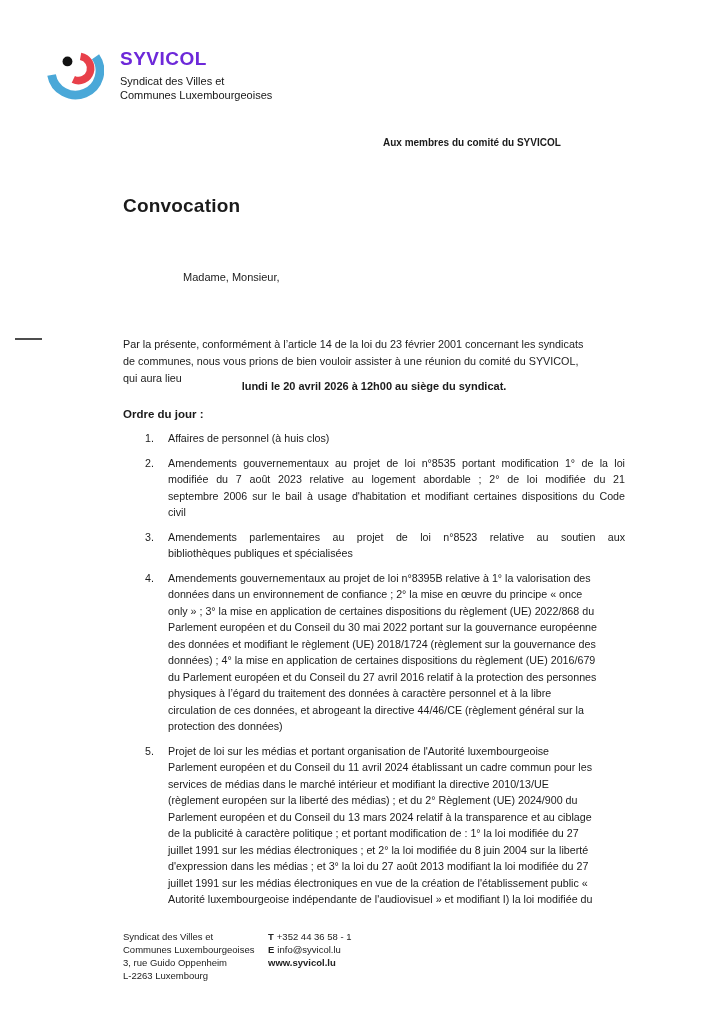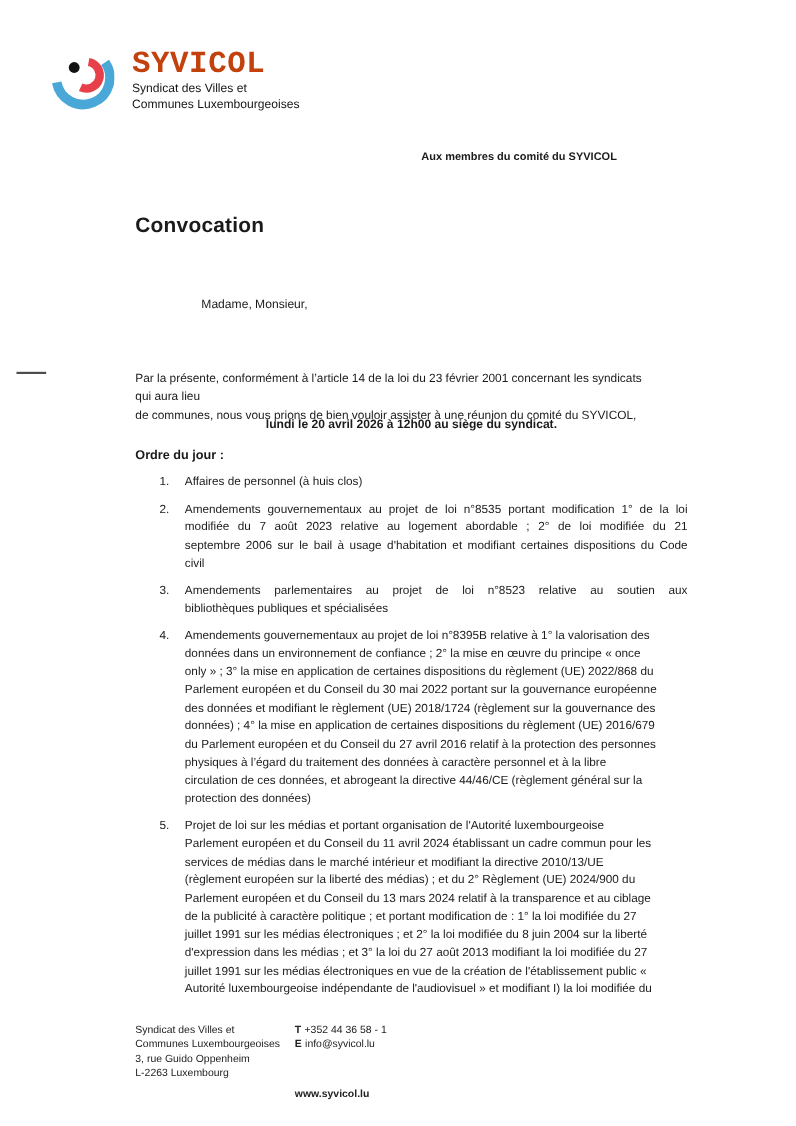--- a/index.html
+++ b/index.html
@@ -7,21 +7,21 @@
     width:724px;height:1024px;position:relative;overflow:hidden;
     background:#ffffff;
     font-family:"Liberation Sans","DejaVu Sans",sans-serif;
     color:#1b1b1b;
   }
   .abs{position:absolute;}
 
   
   .logo-mark{left:46px;top:44px;width:58px;height:58px;}
   .logo-textblock{left:120px;top:44px;}
-  .logo-name{font-size:28px;font-weight:800;letter-spacing:.5px;color:#c2410c;line-height:30px;font-family:Liberation Mono, monospace;}
+  .logo-name{font-size:19px;font-weight:800;letter-spacing:.5px;color:#6d28d9;line-height:30px;}
   .logo-tagline .line{font-size:11px;line-height:14px;color:#161616;white-space:nowrap;}
 
   
   .recipient{left:383px;top:137px;font-size:10px;font-weight:bold;white-space:nowrap;}
 
   
   .fold-mark{left:15px;top:338px;width:27px;height:2px;background:#4d4d4d;}
 
   
   .doc-title{left:123px;top:195px;font-size:19px;font-weight:bold;letter-spacing:.2px;}
@@ -42,21 +42,21 @@
   .agenda-body{flex:1;min-width:0;}
   .agenda-body .line{line-height:16.5px;white-space:nowrap;}
   .agenda-body .line.jl{text-align:justify;text-align-last:justify;}
 
   
   .footer{left:123px;top:930px;display:flex;font-size:9.5px;color:#222;}
   .footer-address{width:145px;}
   .footer .line{line-height:13px;white-space:nowrap;}
   .footer-contact{margin-left:0px;}
   .footer-label{font-weight:bold;margin-right:3px;}
-  .footer-website{font-weight:bold;margin-top:32px;}
+  .footer-website{font-weight:bold;}
 </style>
 </head>
 <body>
 
 <div class="abs logo-mark">
   <svg width="58" height="58" viewBox="0 0 100 100">
     <path id="logo-arc-blue" d="M 9.6 53.3 A 42 42 0 1 0 85.4 21.9" fill="none" stroke="#4aa8d8" stroke-width="15"></path>
     <path id="logo-arc-red" d="M 59.6 21.3 A 21 21 0 1 1 47.1 61.0" fill="none" stroke="#e8404a" stroke-width="13"></path>
     <circle id="logo-dot" cx="37" cy="30" r="8.5" fill="#121212"></circle>
   </svg>
@@ -73,22 +73,22 @@
 <div class="abs recipient">Aux membres du comité du SYVICOL</div>
 
 <div class="abs fold-mark"></div>
 
 <div class="abs doc-title">Convocation</div>
 
 <div class="abs salutation">Madame, Monsieur,</div>
 
 <div class="abs intro">
     <div class="line">Par la présente, conformément à l’article 14 de la loi du 23 février 2001 concernant les syndicats</div>
+    <div class="line">de communes, nous vous prions de bien vouloir assister à une réunion du comité du SYVICOL,</div>
     <div class="line">qui aura lieu</div>
-    <div class="line">de communes, nous vous prions de bien vouloir assister à une réunion du comité du SYVICOL,</div>
   </div>
 
 <div class="abs meeting-line">lundi le 20 avril 2026 à 12h00 au siège du syndicat.</div>
 
 <div class="abs agenda-heading">Ordre du jour :</div>
 <div class="abs agenda">
     <div class="agenda-item">
       <div class="agenda-num">1.</div>
       <div class="agenda-body">
         <div class="line">Affaires de personnel (à huis clos)</div>

